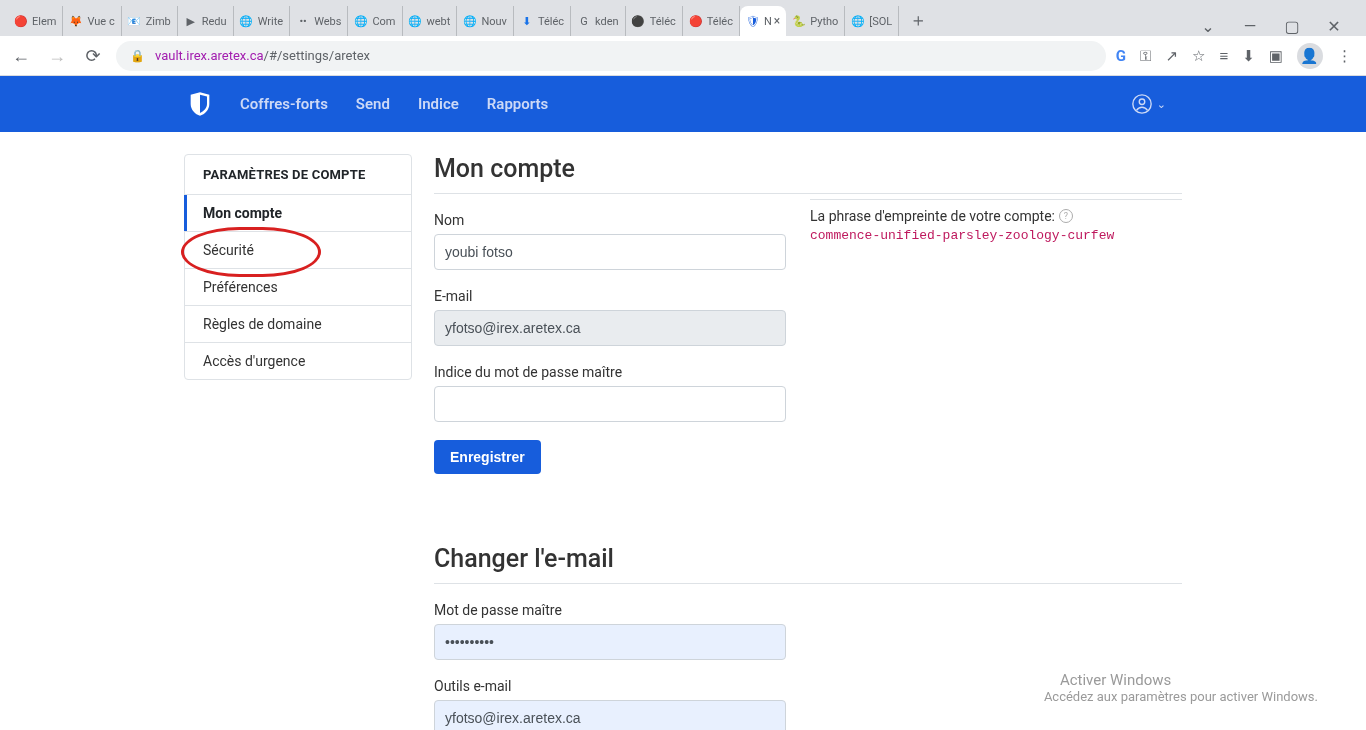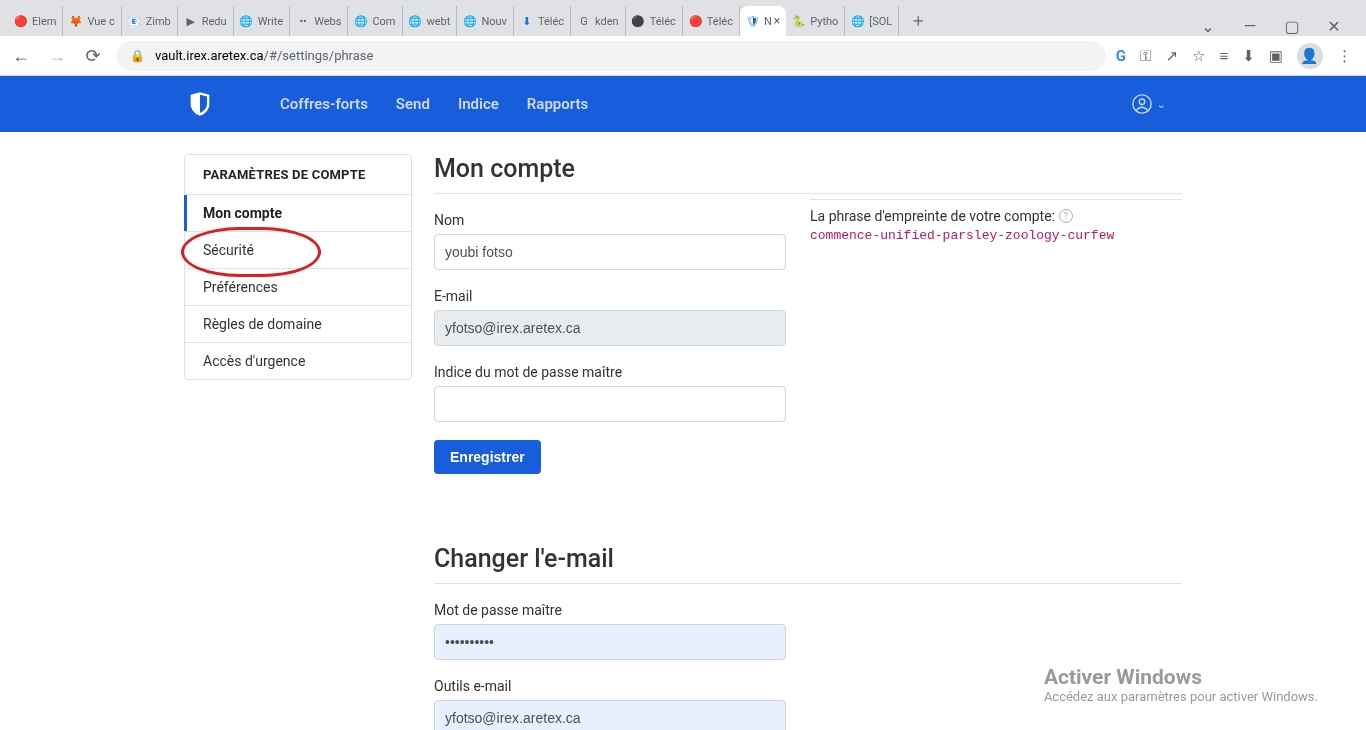--- a/index.html
+++ b/index.html
@@ -14,29 +14,29 @@
     .tab .close-x { margin-left: 2px; color: #5f6368; font-size: 12px; }
     .tab-add { padding: 4px 10px; color: #5f6368; font-size: 18px; }
     .window-controls { display: flex; gap: 18px; padding-right: 12px; color: #5f6368; }
     .window-controls span { width: 24px; text-align: center; }
 
     .addr-bar { background: #fff; height: 40px; display: flex; align-items: center; padding: 0 8px; gap: 10px; border-bottom: 1px solid #dadce0; }
     .nav-btn { color: #5f6368; font-size: 18px; width: 26px; text-align: center; }
     .nav-btn.disabled { color: #bdbdbd; }
     .addr-field { flex: 1; background: #f1f3f4; border-radius: 20px; height: 30px; display: flex; align-items: center; padding: 0 14px; font-size: 13px; color: #202124; gap: 10px; }
     .addr-field .lock { color: #5f6368; font-size: 12px; }
-    .addr-field .url-host { color: #000000; }
+    .addr-field .url-host { color: #a21caf; }
     .addr-field .url-rest { color: #5f6368; }
     .addr-icons { display: flex; align-items: center; gap: 14px; color: #5f6368; font-size: 15px; padding-right: 6px; }
     .addr-icons .g-icon { font-weight: bold; }
 
     
     .app-nav { background: #175ddc; height: 56px; display: flex; align-items: center; padding: 0 200px 0 184px; color: #fff; }
     .app-logo { width: 32px; height: 32px; display: flex; align-items: center; justify-content: center; margin-right: 24px; }
-    .nav-links { display: flex; gap: 28px; margin-left: 40px; }
+    .nav-links { display: flex; gap: 28px; }
     .nav-link { font-size: 15px; font-weight: 600; color: #cdd9f6; }
     .nav-spacer { flex: 1; }
     .nav-account { display: flex; align-items: center; gap: 4px; }
 
     
     .content { display: flex; padding: 22px 184px 0 184px; gap: 22px; }
     .sidebar { width: 228px; border: 1px solid #dee2e6; border-radius: 4px; background: #fff; height: fit-content; }
     .sidebar-header { padding: 12px 18px; font-weight: 700; font-size: 13px; color: #212529; border-bottom: 1px solid #dee2e6; letter-spacing: 0.2px; }
     .sidebar-item { padding: 10px 18px; font-size: 14px; color: #333; border-bottom: 1px solid #dee2e6; position: relative; cursor: pointer; }
     .sidebar-item:last-child { border-bottom: none; }
@@ -56,21 +56,21 @@
     .btn { background: #175ddc; color: #fff; border: none; border-radius: 4px; padding: 9px 16px; font-size: 14px; font-weight: 600; cursor: pointer; }
 
     .avatar { width: 75px; height: 75px; background: #3b1e3e; color: #fff; display: flex; align-items: center; justify-content: center; font-size: 28px; font-weight: 400; margin-bottom: 36px; }
     .fingerprint-label { font-size: 14px; color: #333; display: flex; align-items: center; gap: 4px; }
     .help-circle { width: 14px; height: 14px; border: 1px solid #acacac; border-radius: 50%; display: inline-flex; align-items: center; justify-content: center; font-size: 9px; color: #acacac; }
     .fingerprint-code { font-family: "Courier New", monospace; font-size: 13px; color: #be185d; margin-top: 4px; }
 
     .section2 { margin-top: 70px; }
 
     .watermark { position: absolute; right: 48px; bottom: 26px; color: #9a9a9a; pointer-events: none; }
-    .watermark h3 { font-size: 21px; font-weight: 700; }
+    .watermark h3 { font-size: 15px; font-weight: 400; margin-left: 16px; }
     .watermark p { font-size: 13px; }
   </style>
 </head>
 <body>
 
 <div class="chrome-top">
   <div class="tabs">
     <div class="tab">
         <span class="fav">🔴</span>
         <span>Elem</span>
@@ -145,21 +145,21 @@
     <span>✕</span>
   </div>
 </div>
 
 <div class="addr-bar">
   <span class="nav-btn">←</span>
   <span class="nav-btn disabled">→</span>
   <span class="nav-btn">⟳</span>
   <div class="addr-field">
     <span class="lock">🔒</span>
-    <span><span class="url-host">vault.irex.aretex.ca</span><span class="url-rest">/#/settings/phrase</span></span>
+    <span><span class="url-host">vault.irex.aretex.ca</span><span class="url-rest">/#/settings/aretex</span></span>
   </div>
   <div class="addr-icons">
     <span class="g-icon" style="color:#4285f4">G</span>
     <span>⚿</span>
     <span>↗</span>
     <span>☆</span>
     <span>≡</span>
     <span>⬇</span>
     <span>▣</span>
     <span style="background:#dadce0;border-radius:50%;width:26px;height:26px;display:inline-flex;align-items:center;justify-content:center">👤</span>

